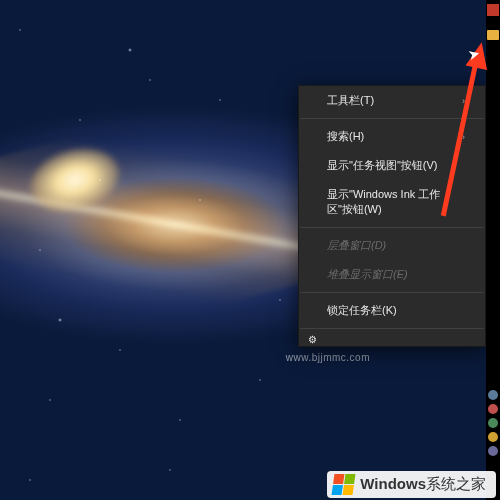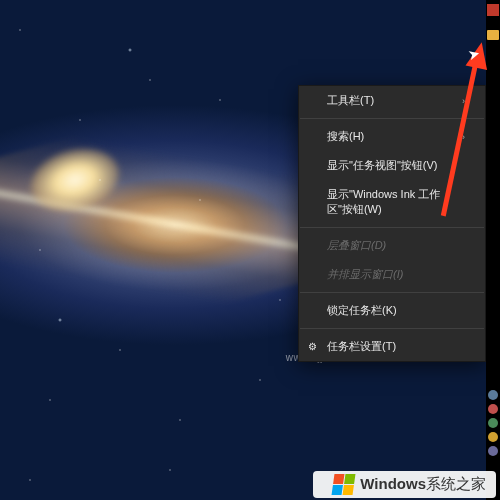--- a/index.html
+++ b/index.html
@@ -146,21 +146,21 @@
       font-size: 14px;
       color: white;
       transform: rotate(-15deg);
     }
     .watermark {
       position: absolute;
       right: 4px;
       bottom: 2px;
       background: rgba(255,255,255,0.92);
       border-radius: 4px;
-      padding: 3px 10px 3px 20px;
+      padding: 3px 10px 3px 6px;
       display: flex;
       align-items: center;
       gap: 6px;
       font-size: 15px;
       color: #333;
     }
     .win-logo {
       display: grid;
       grid-template-columns: 10px 10px;
       grid-template-rows: 10px 10px;
@@ -217,29 +217,28 @@
       <span>显示"任务视图"按钮(V)</span>
     </div>
     <div class="menu-item">
       <span>显示"Windows Ink 工作区"按钮(W)</span>
     </div>
     <div class="menu-sep"></div>
     <div class="menu-item disabled">
       <span>层叠窗口(D)</span>
     </div>
     <div class="menu-item disabled">
-      <span>并排显示窗口(I)</span>
+      <span>堆叠显示窗口(E)</span>
     </div>
     <div class="menu-sep"></div>
     <div class="menu-item">
       <span>锁定任务栏(K)</span>
     </div>
     <div class="menu-sep"></div>
     <div class="menu-item">
-      <span>任务栏设置(T)</span>
       <span style="position: absolute; left: 9px; font-size: 10px;">⚙</span>
     </div>
   </div>
 
 <div class="arrow-annotation">
   <div class="arrow-line"></div>
   <div class="arrow-head"></div>
 </div>
 
 <div class="cursor">➤</div>

